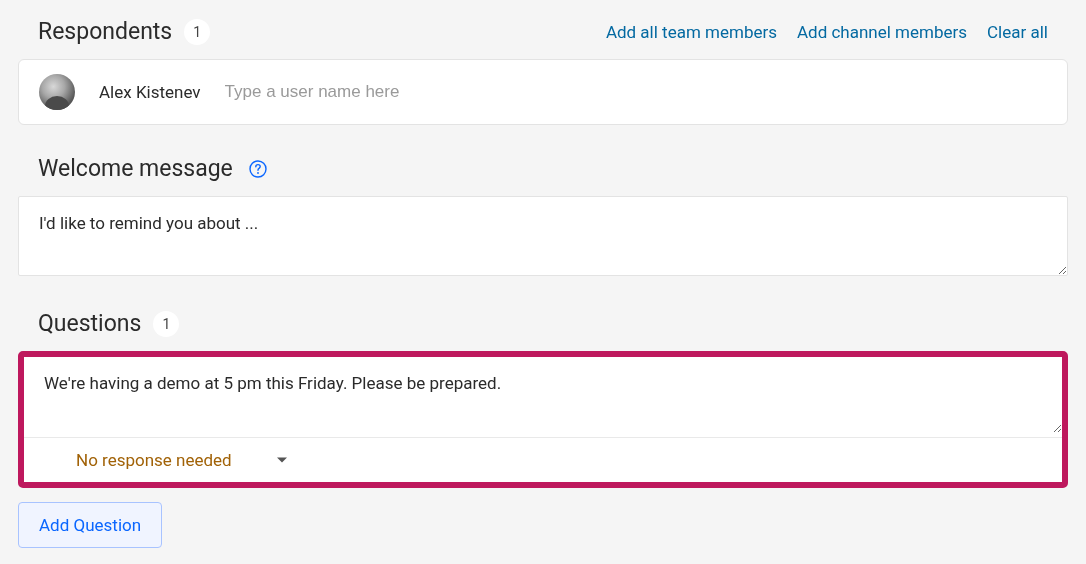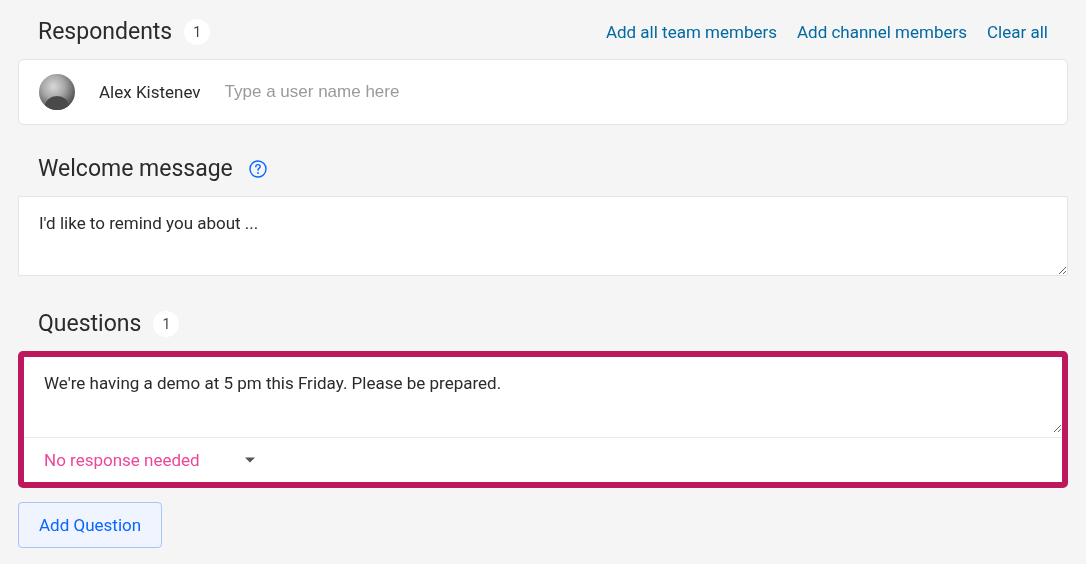--- a/index.html
+++ b/index.html
@@ -151,21 +151,22 @@
       padding: 12px 20px;
       display: flex;
       align-items: center;
     }
     .response-select {
       display: flex;
       align-items: center;
       gap: 44px;
       cursor: pointer;
       font-size: 17px;
-      color: #ec4899;
+      color: #a16207;
+      margin-left: 32px;
     }
     .chevron-down {
       display: inline-flex;
       color: #555;
     }
     .add-question-btn {
       margin-top: 14px;
       background: #f0f4ff;
       border: 1px solid #a8c3ff;
       border-radius: 4px;

